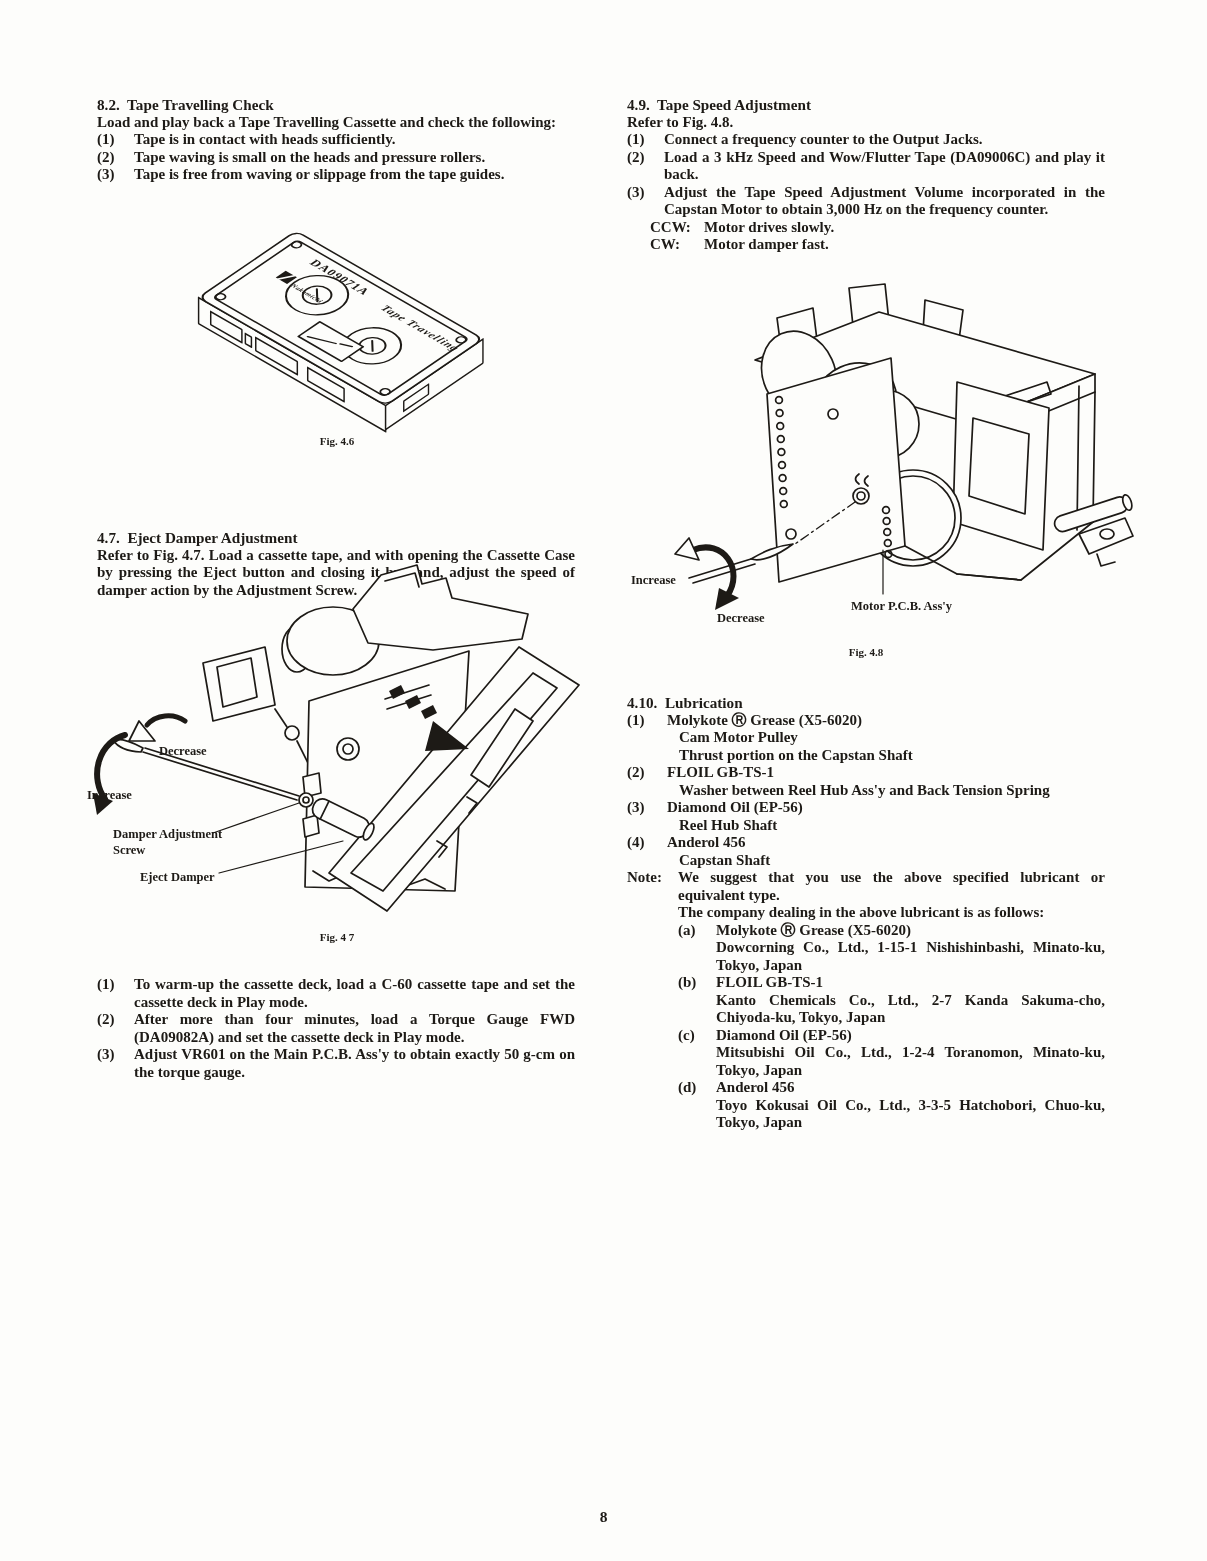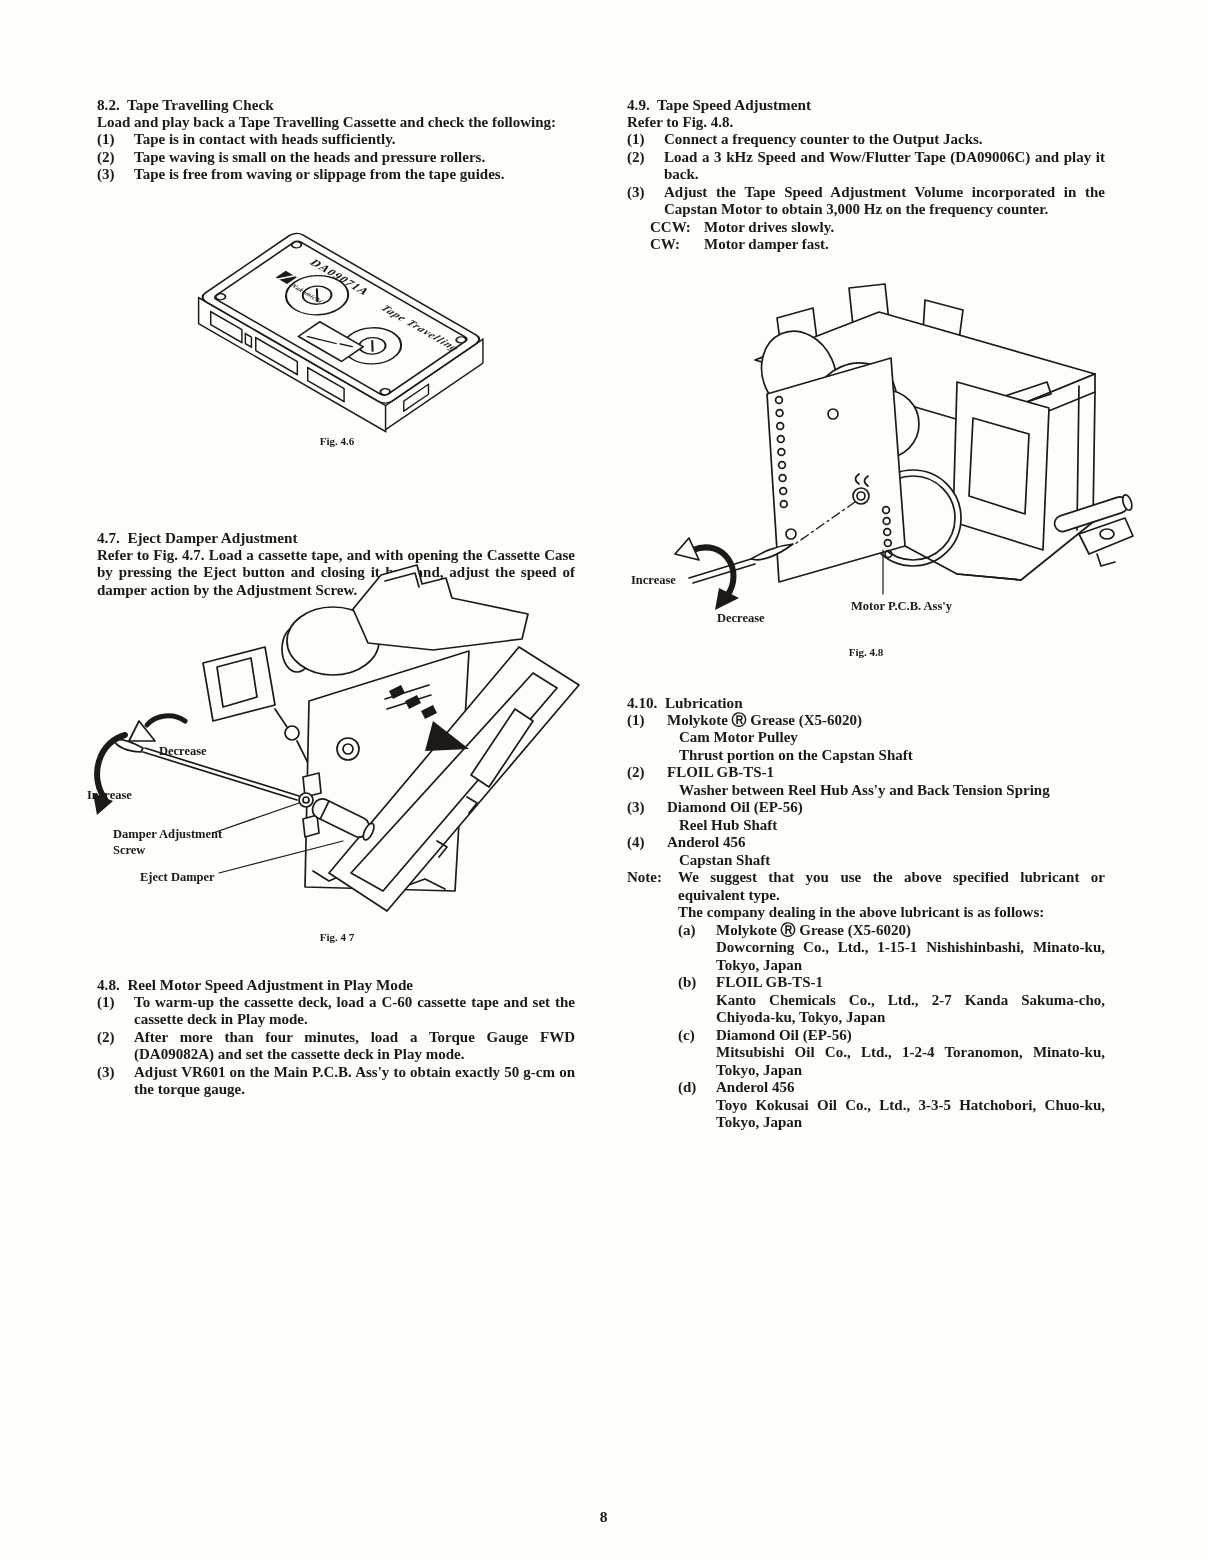--- a/index.html
+++ b/index.html
@@ -186,21 +186,20 @@
     <text class="figlab" x="74" y="204">Decrease</text>
     <text class="figlab" x="2" y="248">Increase</text>
     <text class="figlab" x="28" y="287">Damper Adjustment</text>
     <text class="figlab" x="28" y="303">Screw</text>
     <text class="figlab" x="55" y="330">Eject Damper</text>
   </svg>
 
   <div class="abs caption" style="left:97px;top:929px;width:480px;">Fig. 4 7</div>
 
   <div class="abs col" style="left:97px;top:976px;">
-    <div class="h">4.8.  Reel Motor Speed Adjustment in Play Mode</div>
     <div class="item">
       <span class="num">(1)</span>
       <span class="txt">To warm-up the cassette deck, load a C-60 cassette tape and set the cassette deck in Play mode.</span>
     </div>
     <div class="item">
       <span class="num">(2)</span>
       <span class="txt">After more than four minutes, load a Torque Gauge FWD (DA09082A) and set the cassette deck in Play mode.</span>
     </div>
     <div class="item">
       <span class="num">(3)</span>

